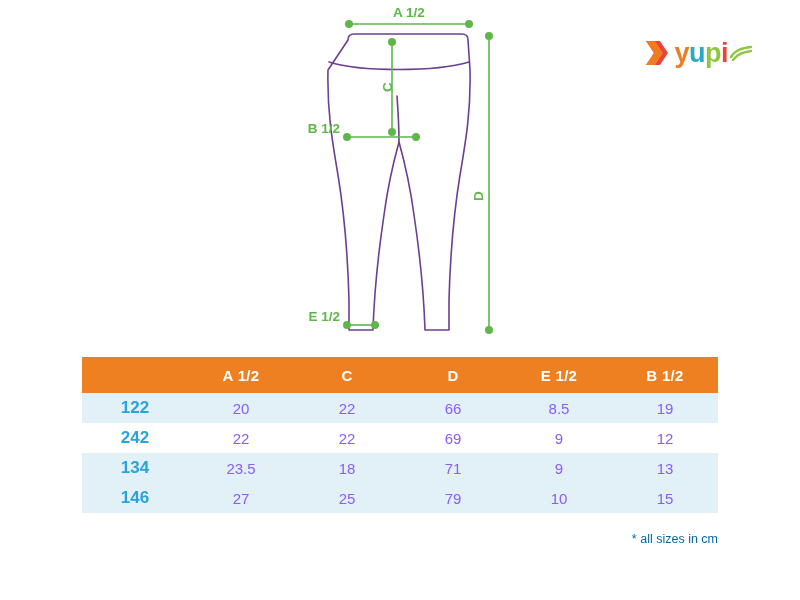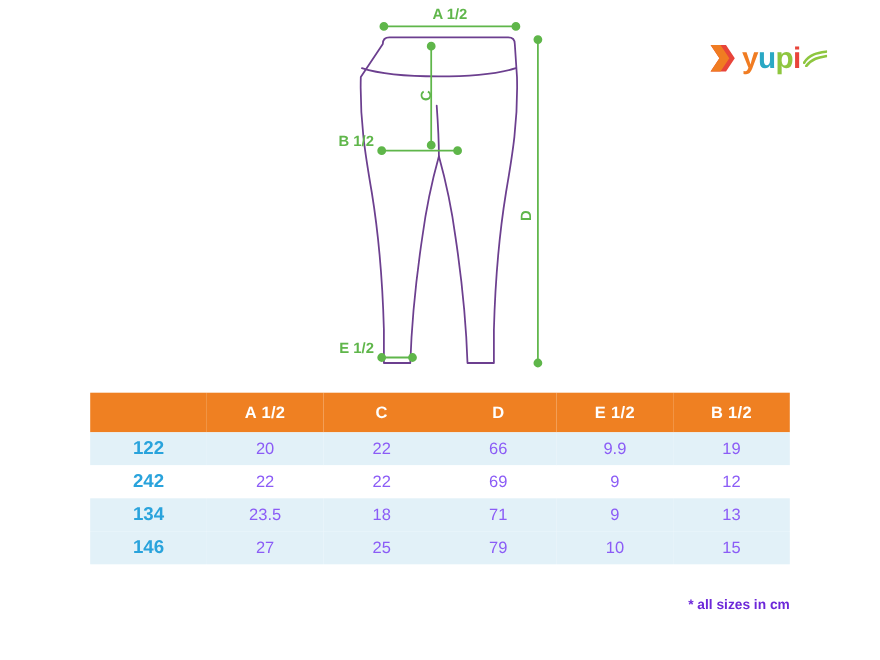--- a/index.html
+++ b/index.html
@@ -97,24 +97,24 @@
     text-align: center;
     width: 72px;
   }
   .size-table td.val {
     color: #8b5cf6;
     font-size: 15px;
   }
   .footnote {
     position: absolute;
     right: 82px;
-    top: 543px;
+    top: 532px;
     font-size: 12.5px;
-    color: #6d28d9;
-    font-weight: bold;
+    color: #0369a1;
+    font-weight: normal;
   }
 </style>
 </head>
 <body>
 
 <div class="page">
 
   <div class="logo">
     <svg class="logo-mark" viewBox="0 0 26 28">
       <polygon points="2,2 16,2 24,14 16,26 2,26 10,14" fill="#e8443a"></polygon>
@@ -197,21 +197,21 @@
         <th>E 1/2</th>
         <th>B 1/2</th>
       </tr>
     </thead>
     <tbody>
       <tr class="odd">
         <td class="sizecol">122</td>
         <td class="val">20</td>
         <td class="val">22</td>
         <td class="val">66</td>
-        <td class="val">9.9</td>
+        <td class="val">8.5</td>
         <td class="val">19</td>
       </tr>
       <tr class="even">
         <td class="sizecol">242</td>
         <td class="val">22</td>
         <td class="val">22</td>
         <td class="val">69</td>
         <td class="val">9</td>
         <td class="val">12</td>
       </tr>

